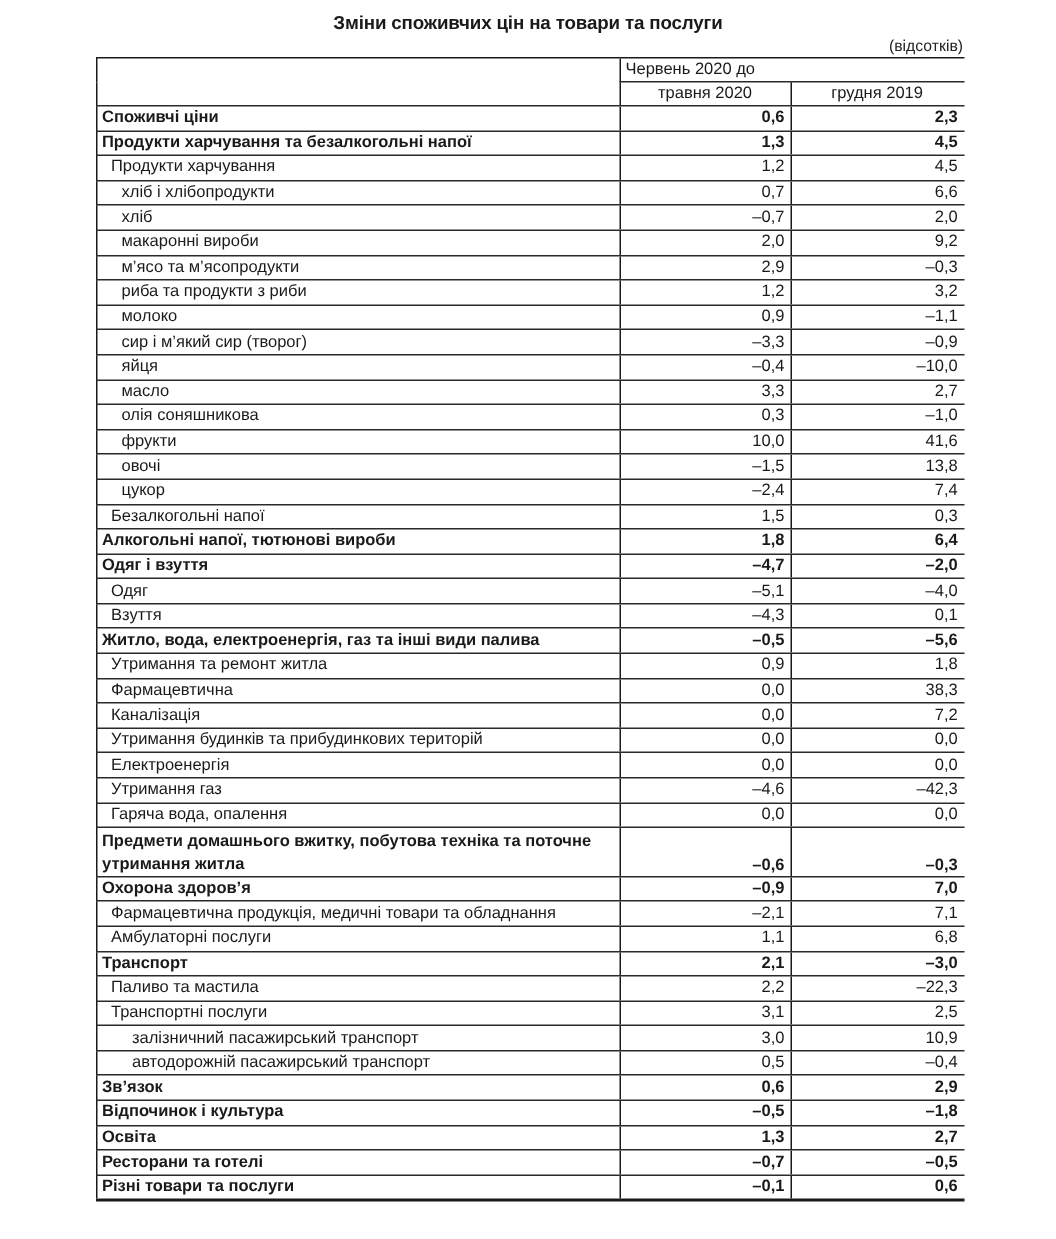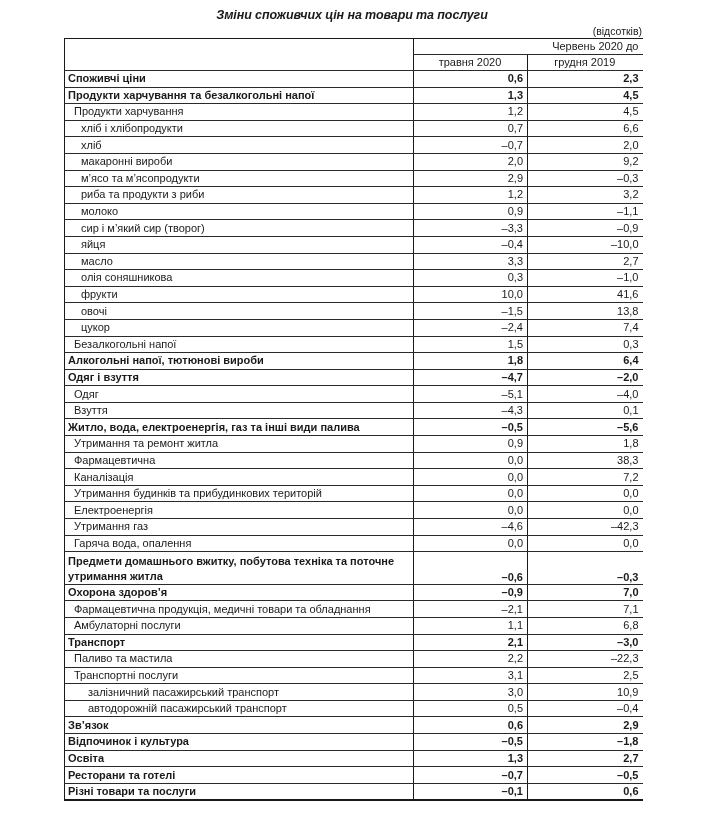--- a/index.html
+++ b/index.html
@@ -3,42 +3,42 @@
 <meta charset="utf-8">
 <style>
   html, body { margin: 0; padding: 0; background: #ffffff; }
   body {
     width: 704px; height: 826px; position: relative; overflow: hidden;
     font-family: "Liberation Sans", "DejaVu Sans", sans-serif;
     color: #1a1a1a;
   }
   .title {
     position: absolute; left: 0; top: 8px; width: 704px;
-    text-align: center; font-weight: bold; font-size: 12.5px; letter-spacing: -0.1px; font-style: italic;
+    text-align: center; font-weight: bold; font-size: 12.5px; letter-spacing: -0.1px;
   }
   .unit {
     position: absolute; right: 62px; top: 25px;
     font-size: 10.5px; color: #222; margin-left: 12px;
   }
   table {
     position: absolute; left: 64px; top: 38px;
     width: 578px; border-collapse: collapse; table-layout: fixed;
     font-size: 11px; line-height: 13px;
   }
   col.c0 { width: 349px; }
   col.c1 { width: 114px; }
   col.c2 { width: 115px; }
   td, th {
     padding: 0 4px 0 3px; height: 15.6px; border-bottom: 1px solid #2a2a2a;
     white-space: nowrap; overflow: hidden; font-weight: normal;
   }
   td.lbl { border-left: 1.5px solid #1a1a1a; }
   td.v1 { border-left: 1.5px solid #1a1a1a; text-align: right; }
   td.v2 { border-left: 1.5px solid #1a1a1a; text-align: right; }
-  th.h-span { text-align: right; height: 15px; border-left: 1.5px solid #1a1a1a; }
+  th.h-span { text-align: left; height: 15px; border-left: 1.5px solid #1a1a1a; }
   th.h-col { text-align: center; height: 15px; border-left: 1.5px solid #1a1a1a; }
   th.h-blank { border-left: 1.5px solid #1a1a1a; border-top: 1.5px solid #1a1a1a; }
   tr.hdr-top th { border-top: 1.5px solid #1a1a1a; }
   tr.b td { font-weight: bold; }
   tr.l1 td.lbl { padding-left: 9px; }
   tr.l2 td.lbl { padding-left: 16px; margin-top: 15px; }
   tr.l3 td.lbl { padding-left: 23px; }
   tr.dbl td { height: 31.5px; vertical-align: bottom; white-space: normal; }
   tr.dbl td.lbl { line-height: 15px; }
   tr.last td { border-bottom: 2px solid #1a1a1a; }

